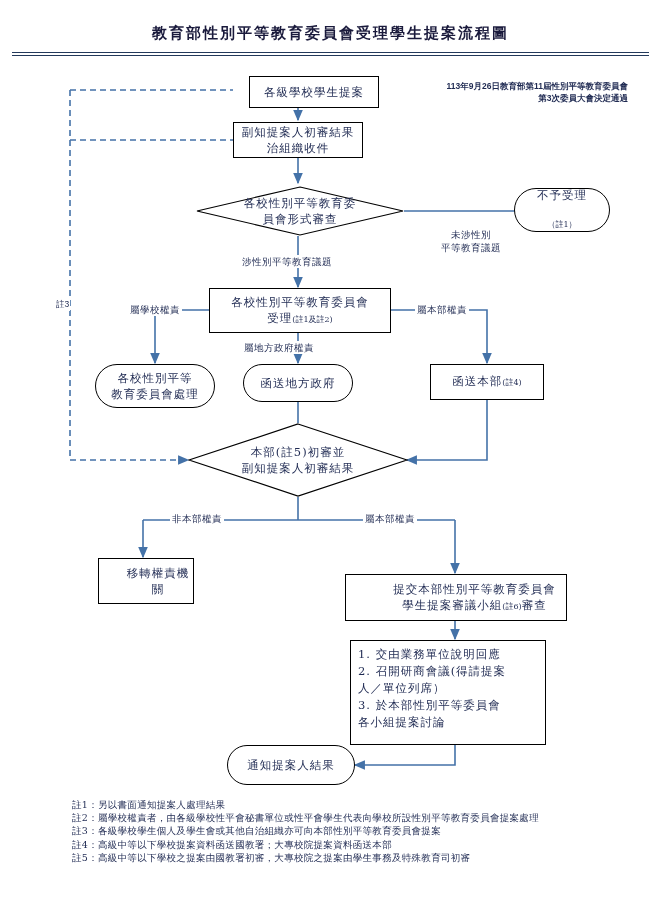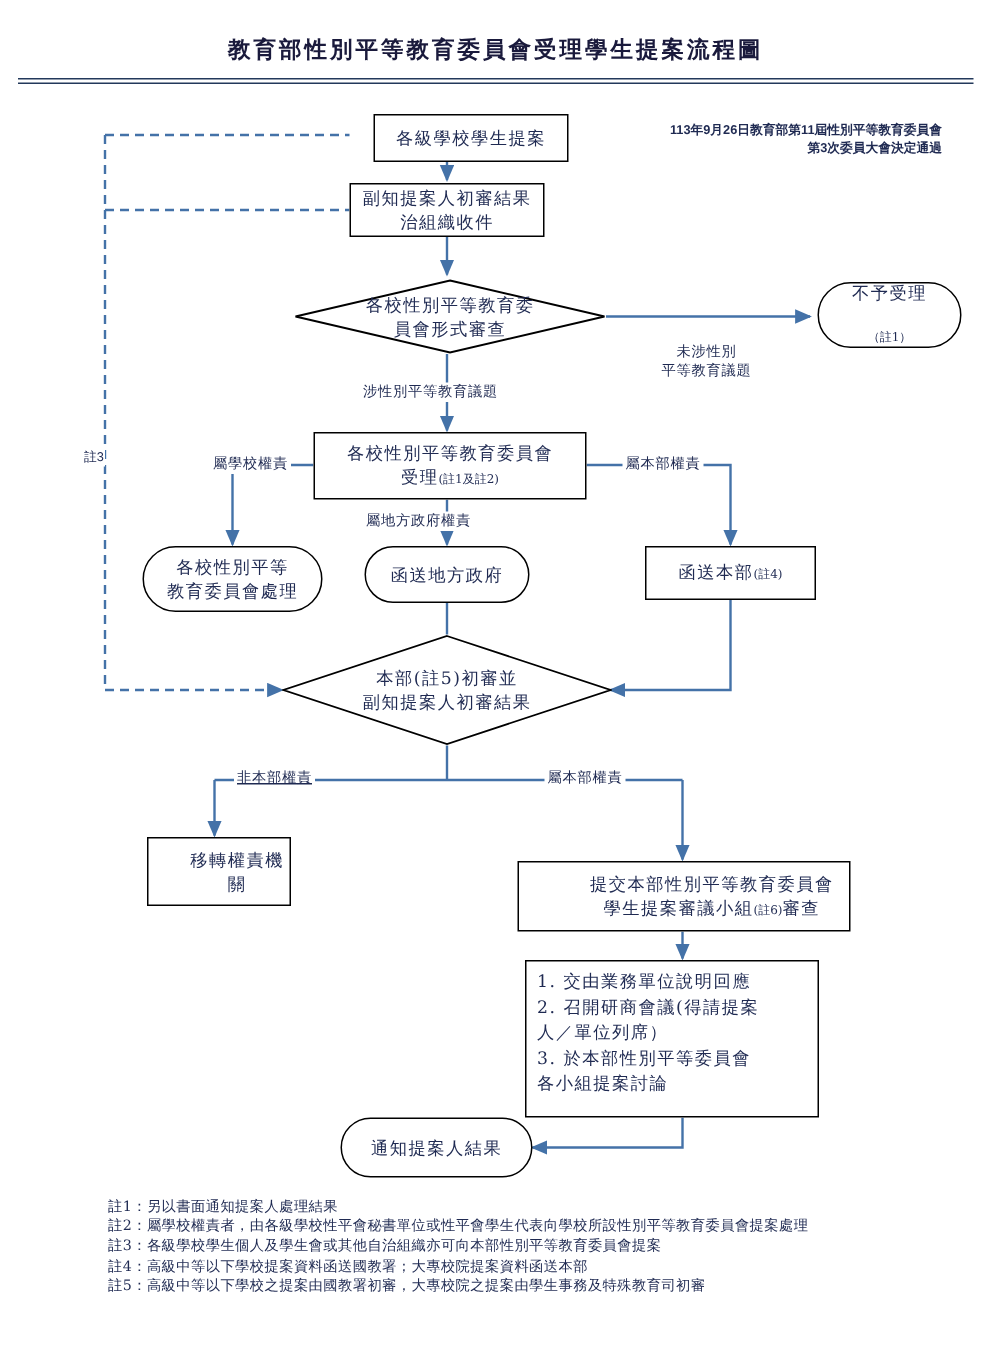--- a/index.html
+++ b/index.html
@@ -241,21 +241,21 @@
       <polygon points="104,1 207,25 104,49 1,25" fill="#ffffff" stroke="#000000" stroke-width="1.2"></polygon>
     </svg>
     <div class="diamond-label">
       <div>
         <div>各校性別平等教育委</div>
         <div>員會形式審查</div>
       </div>
     </div>
   </div>
 
-  <div class="node stadium" style="left:545px; top:188px; width:96px; height:44px;">
+  <div class="node stadium" style="left:514px; top:188px; width:96px; height:44px;">
     <div>
       <div>不予受理</div>
       <div class="sub">（註1）</div>
     </div>
   </div>
 
   <div class="node rect" style="left:209px; top:288px; width:182px; height:45px;">
     <div>
       <div>各校性別平等教育委員會</div>
       <div>
@@ -318,27 +318,27 @@
     <span>通知提案人結果</span>
   </div>
 
   <div class="edge-label two" style="left:431px; top:193px;margin-top:35px;">
     <div>未涉性別</div>
     <div>平等教育議題</div>
   </div>
 
   <div class="edge-label" style="left:240px; top:255px;">涉性別平等教育議題</div>
 
-  <div class="edge-label" style="left:140px; top:303px;">屬學校權責</div>
+  <div class="edge-label" style="left:128px; top:303px;">屬學校權責</div>
 
   <div class="edge-label" style="left:415px; top:303px;">屬本部權責</div>
 
   <div class="edge-label" style="left:242px; top:341px;">屬地方政府權責</div>
 
-  <div class="edge-label" style="left:156px; top:512px;text-decoration:underline;">非本部權責</div>
+  <div class="edge-label" style="left:170px; top:512px;">非本部權責</div>
 
   <div class="edge-label" style="left:363px; top:512px;">屬本部權責</div>
 
   <div class="note-marker" style="left:55px; top:299px;">註3</div>
 
   <div class="notes">
     <div class="note-line">註1：另以書面通知提案人處理結果</div>
     <div class="note-line">註2：屬學校權責者，由各級學校性平會秘書單位或性平會學生代表向學校所設性別平等教育委員會提案處理</div>
     <div class="note-line">註3：各級學校學生個人及學生會或其他自治組織亦可向本部性別平等教育委員會提案</div>
     <div class="note-line">註4：高級中等以下學校提案資料函送國教署；大專校院提案資料函送本部</div>

